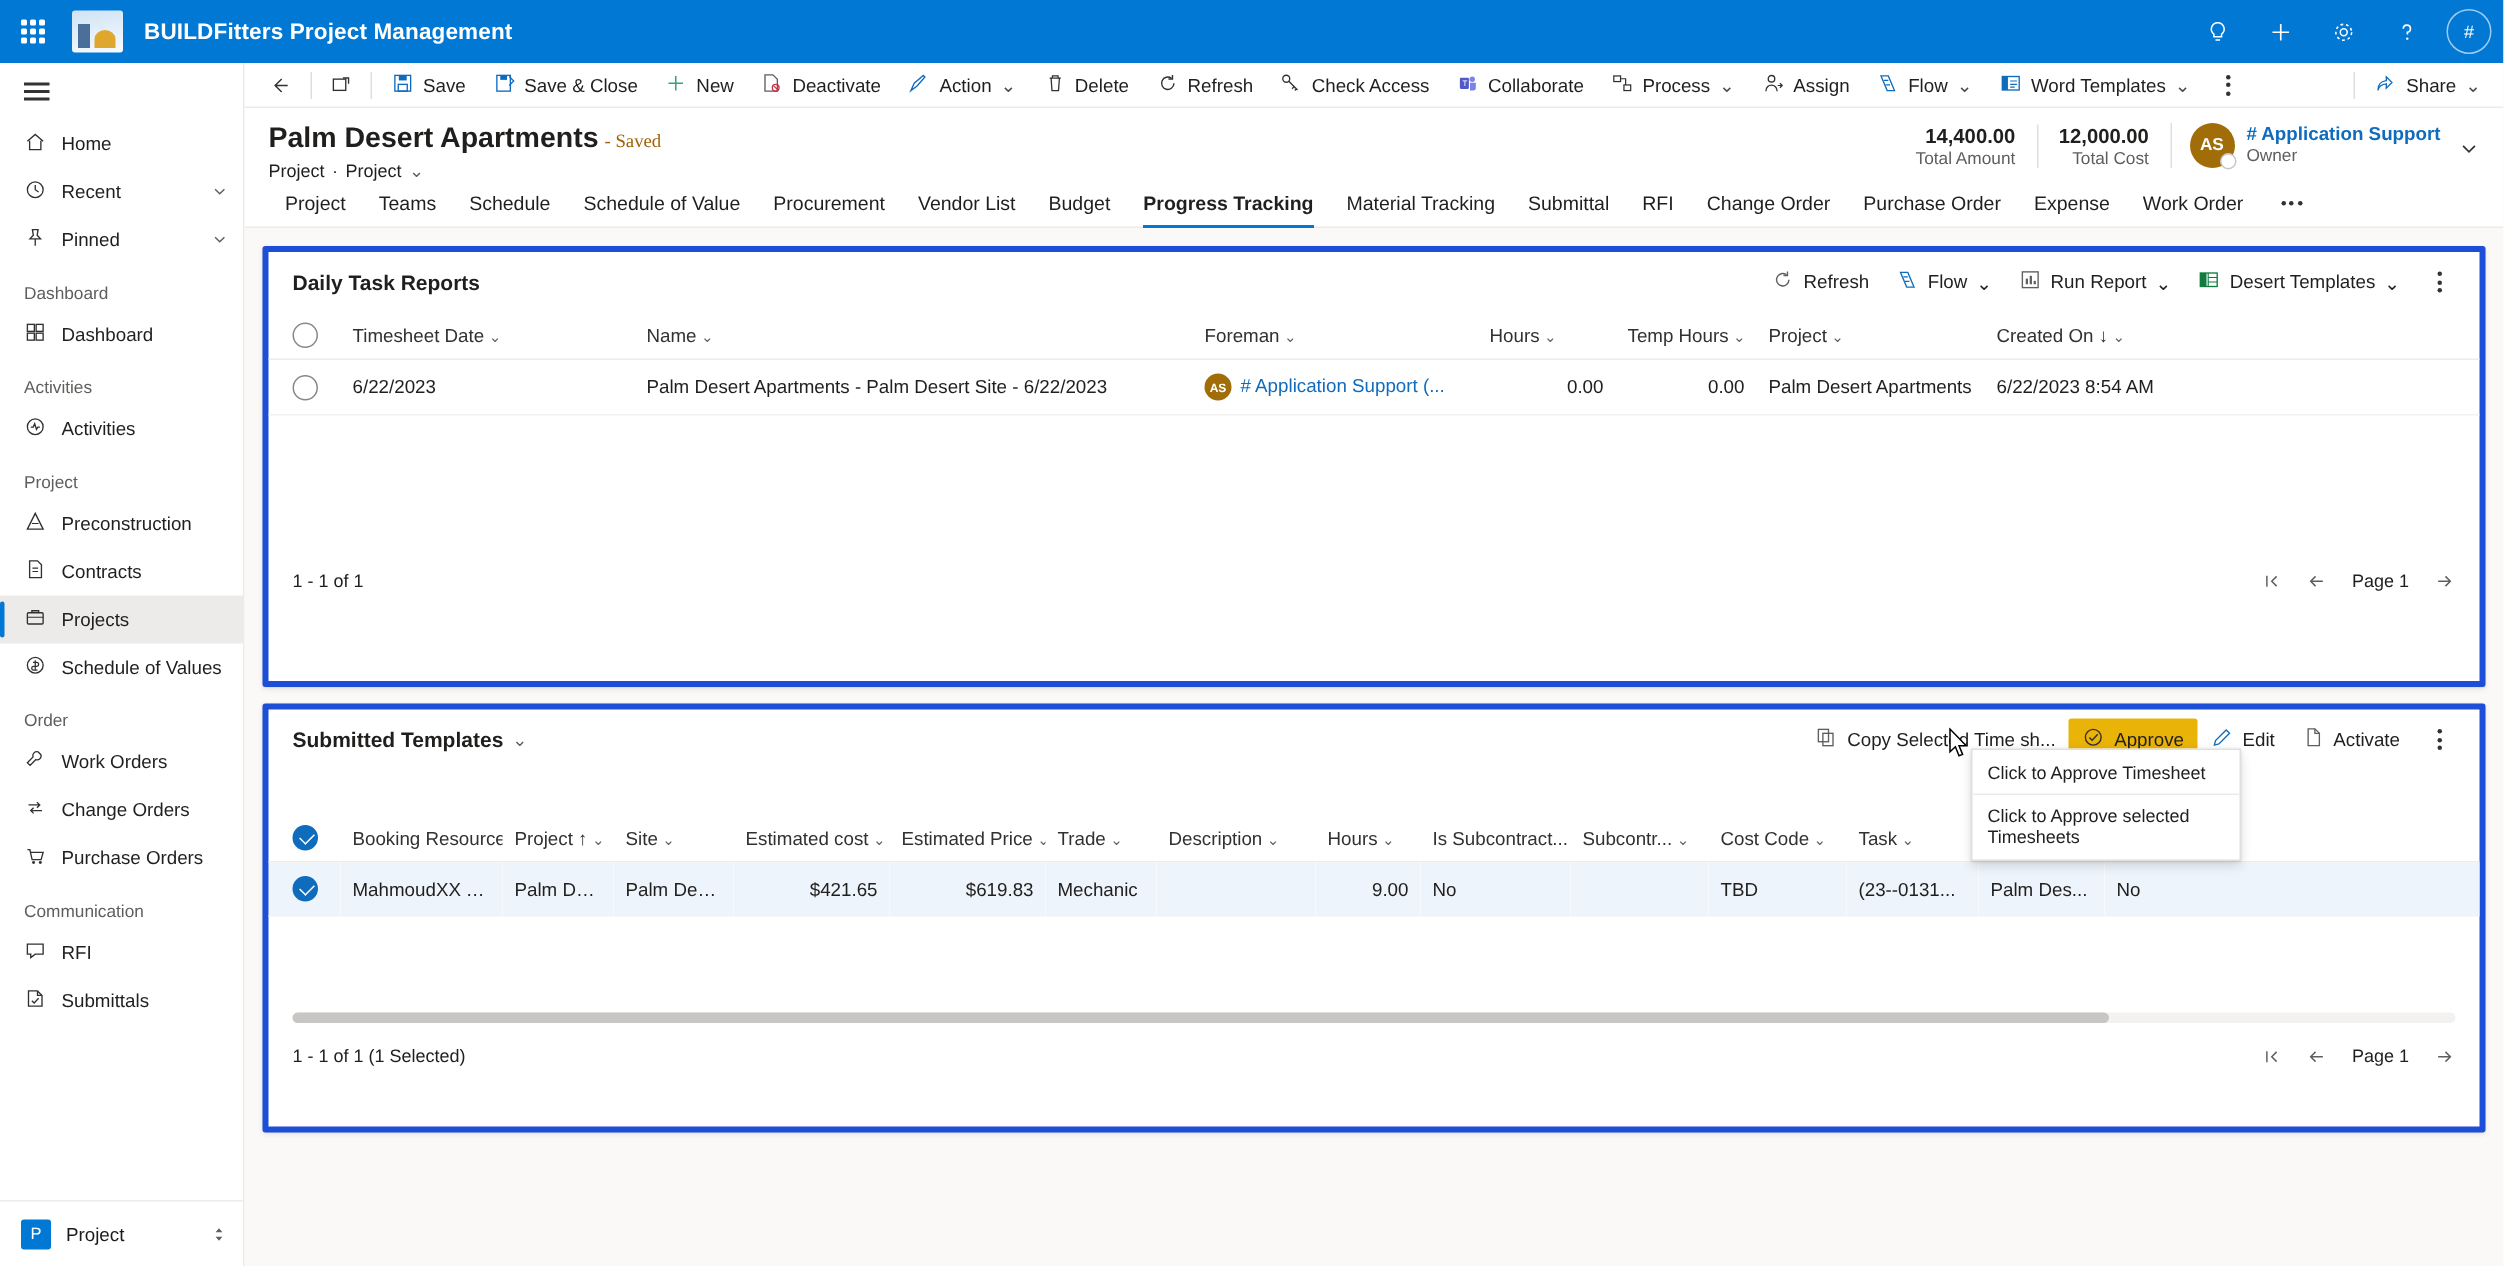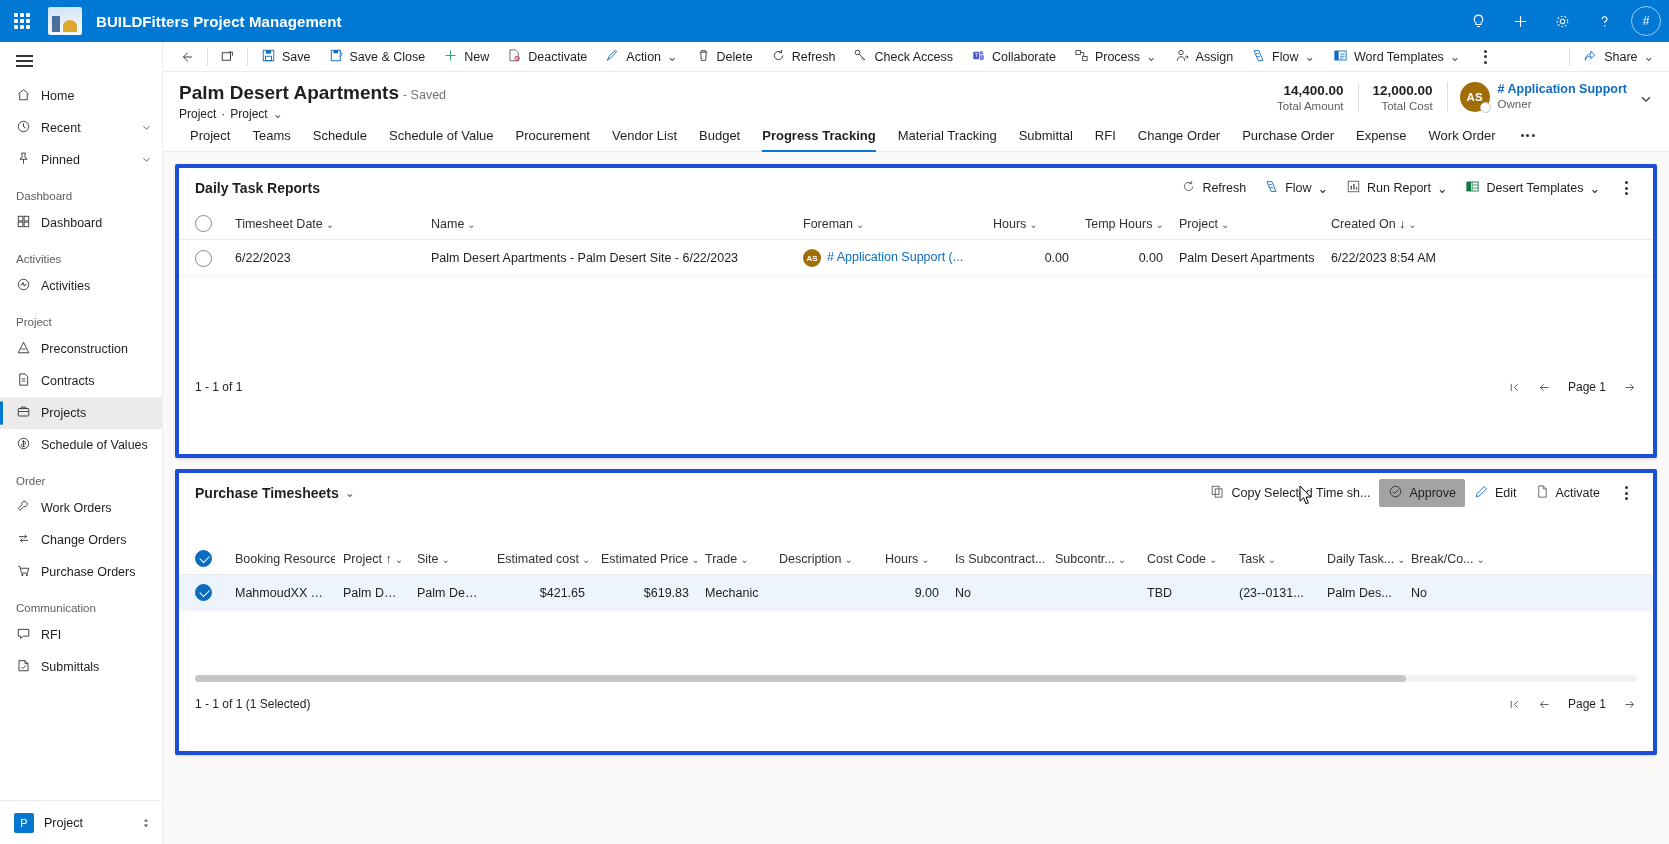--- a/index.html
+++ b/index.html
@@ -61,21 +61,21 @@
   .cmd { display:flex; align-items:center; gap:6px; padding:0 9px; height:28px; cursor:pointer; white-space:nowrap; color:#201f1e;}
   .cmd .cv{ opacity:.8; }
   .cmdsep{ width:1px; height:18px; background:#e1dfdd; margin:0 4px;}
   .cmdspacer{ flex:1; }
   .dots { display:flex; flex-direction:column; gap:2.5px; align-items:center; justify-content:center; width:20px;}
   .dots i{ width:3px;height:3px;border-radius:50%;background:#333;display:block;}
 
   
   .rechead { display:flex; align-items:flex-start; padding:10px 16px 0 16px; position:relative; height:48px;}
   .rectitle { font-size:19px; font-weight:600; color:#201f1e; }
-  .recsaved { font-size:12.5px; color:#737373; font-weight:400; margin-left:4px;}
+  .recsaved { font-size:12.5px; color:#a16207; font-weight:400; margin-left:4px;font-family:Liberation Serif, serif;}
   .recsub { font-size:12px; color:#201f1e; margin-top:3px; display:flex; align-items:center; gap:5px;}
   .recright { margin-left:auto; display:flex; align-items:center; gap:0; }
   .kpi { padding:0 14px; text-align:right; border-right:1px solid #e1dfdd; }
   .kpi:last-of-type{ border-right:0;}
   .kpi .v{ font-size:13.5px; font-weight:600; color:#201f1e;}
   .kpi .k{ font-size:11.5px; color:#605e5c; margin-top:2px;}
   .owner { display:flex; align-items:flex-start; gap:8px; padding-left:12px; border-left:1px solid #e1dfdd;}
   .ownercircle{ width:30px;height:30px;border-radius:50%;background:#a06d09;color:#fff;font-size:11.5px;font-weight:600;
      display:flex;align-items:center;justify-content:center; position:relative;}
   .ownercircle::after{content:"";position:absolute;right:-1px;bottom:-1px;width:9px;height:9px;border-radius:50%;background:#fff;border:1.2px solid #c8c6c4;}
@@ -91,21 +91,21 @@
   .tab.active::after{ content:""; position:absolute; left:11px; right:11px; bottom:0; height:2px; background:#0078d4;}
 
   
   .body { flex:1; background:#faf9f8; padding:12px 12px 0 12px; overflow:hidden;}
   .panel { background:#fff; border:4px solid #1d4ed8; border-radius:2px; margin-bottom:11px;
            box-shadow:0 .3px .9px rgba(0,0,0,.07),0 1.6px 3.6px rgba(0,0,0,.07); }
   .panelhead{ display:flex; align-items:center; height:40px; padding:0 10px 0 16px;}
   .paneltitle{ font-size:14px; font-weight:600; color:#201f1e; display:flex; align-items:center; gap:6px;}
   .panelcmds{ margin-left:auto; display:flex; align-items:center; gap:0; font-size:12.5px;}
   .pcmd{ display:flex; align-items:center; gap:6px; padding:0 9px; height:28px; cursor:pointer; white-space:nowrap; color:#201f1e; border-radius:2px;}
-  .pcmd.active{ background:#a3a3a3;}
+  .pcmd.active{ background:#eab308;}
 
   .qfindrow{ display:flex; justify-content:flex-end; padding:0 16px 4px 16px;}
   .qfind{ width:148px; height:25px; border:1px solid #a19f9d; border-radius:2px; padding:0 8px; font-size:12px;
           font-family:inherit; outline:none; color:#201f1e;}
 
   
   table.grid { width:100%; border-collapse:collapse; table-layout:fixed;}
   table.grid th{ text-align:left; font-weight:400; font-size:12.5px; color:#323130; padding:7px 8px;
       border-bottom:1px solid #edebe9; white-space:nowrap; overflow:hidden; cursor:pointer;}
   table.grid td{ font-size:12.5px; color:#201f1e; padding:9px 8px; border-bottom:1px solid #f3f2f1;
@@ -637,21 +637,21 @@
                   <path d="M10 4l4 4-4 4M13.7 8H4" fill="none" stroke="#605e5c" stroke-width="1.2"></path>
                 </svg>
               </span>
           </div>
         </div>
       </div>
 
       <div class="panel" style="height:286px; position:relative;">
         <div class="panelhead">
           <div class="paneltitle">
-            <span>Purchase Timesheets</span>
+            <span>Submitted Templates</span>
             <span class="cv" style="font-size:12px;color:#605e5c;font-weight:400">⌄</span>
           </div>
           <div class="panelcmds" id="st-cmds">
               <div class="pcmd">
                 <span><svg width="15" height="15" viewBox="0 0 20 20">
                     <rect x="3" y="3" width="9" height="11" fill="none" stroke="#605e5c" stroke-width="1.2"></rect>
                     <rect x="7" y="6.5" width="9" height="11" fill="none" stroke="#605e5c" stroke-width="1.2"></rect>
                   </svg></span>
       <span>Copy Selected Time sh...</span>
       </div>
@@ -771,20 +771,24 @@
               </span>
             <span class="pgtxt">Page 1</span>
             <span class="pgbtn">
               <svg width="15" height="13" viewBox="0 0 18 16">
                   <path d="M10 4l4 4-4 4M13.7 8H4" fill="none" stroke="#605e5c" stroke-width="1.2"></path>
                 </svg>
               </span>
           </div>
         </div>
 
+        <div class="tooltip" style="left:1135px; top:26px;">
+          <div class="t1">Click to Approve Timesheet</div>
+          <div class="t2">Click to Approve selected Timesheets</div>
+        </div>
 
         <div class="cursor" style="left:1120px; top:12px;">
           <svg width="15" height="21" viewBox="0 0 15 21">
               <path d="M1 1 1 16.2 4.6 12.8 7 18.8 9.4 17.9 7 12.1 11.8 12.1z" fill="#fff" stroke="#000" stroke-width="1"></path>
             </svg>
         </div>
       </div>
 
     </div>
   </div>

